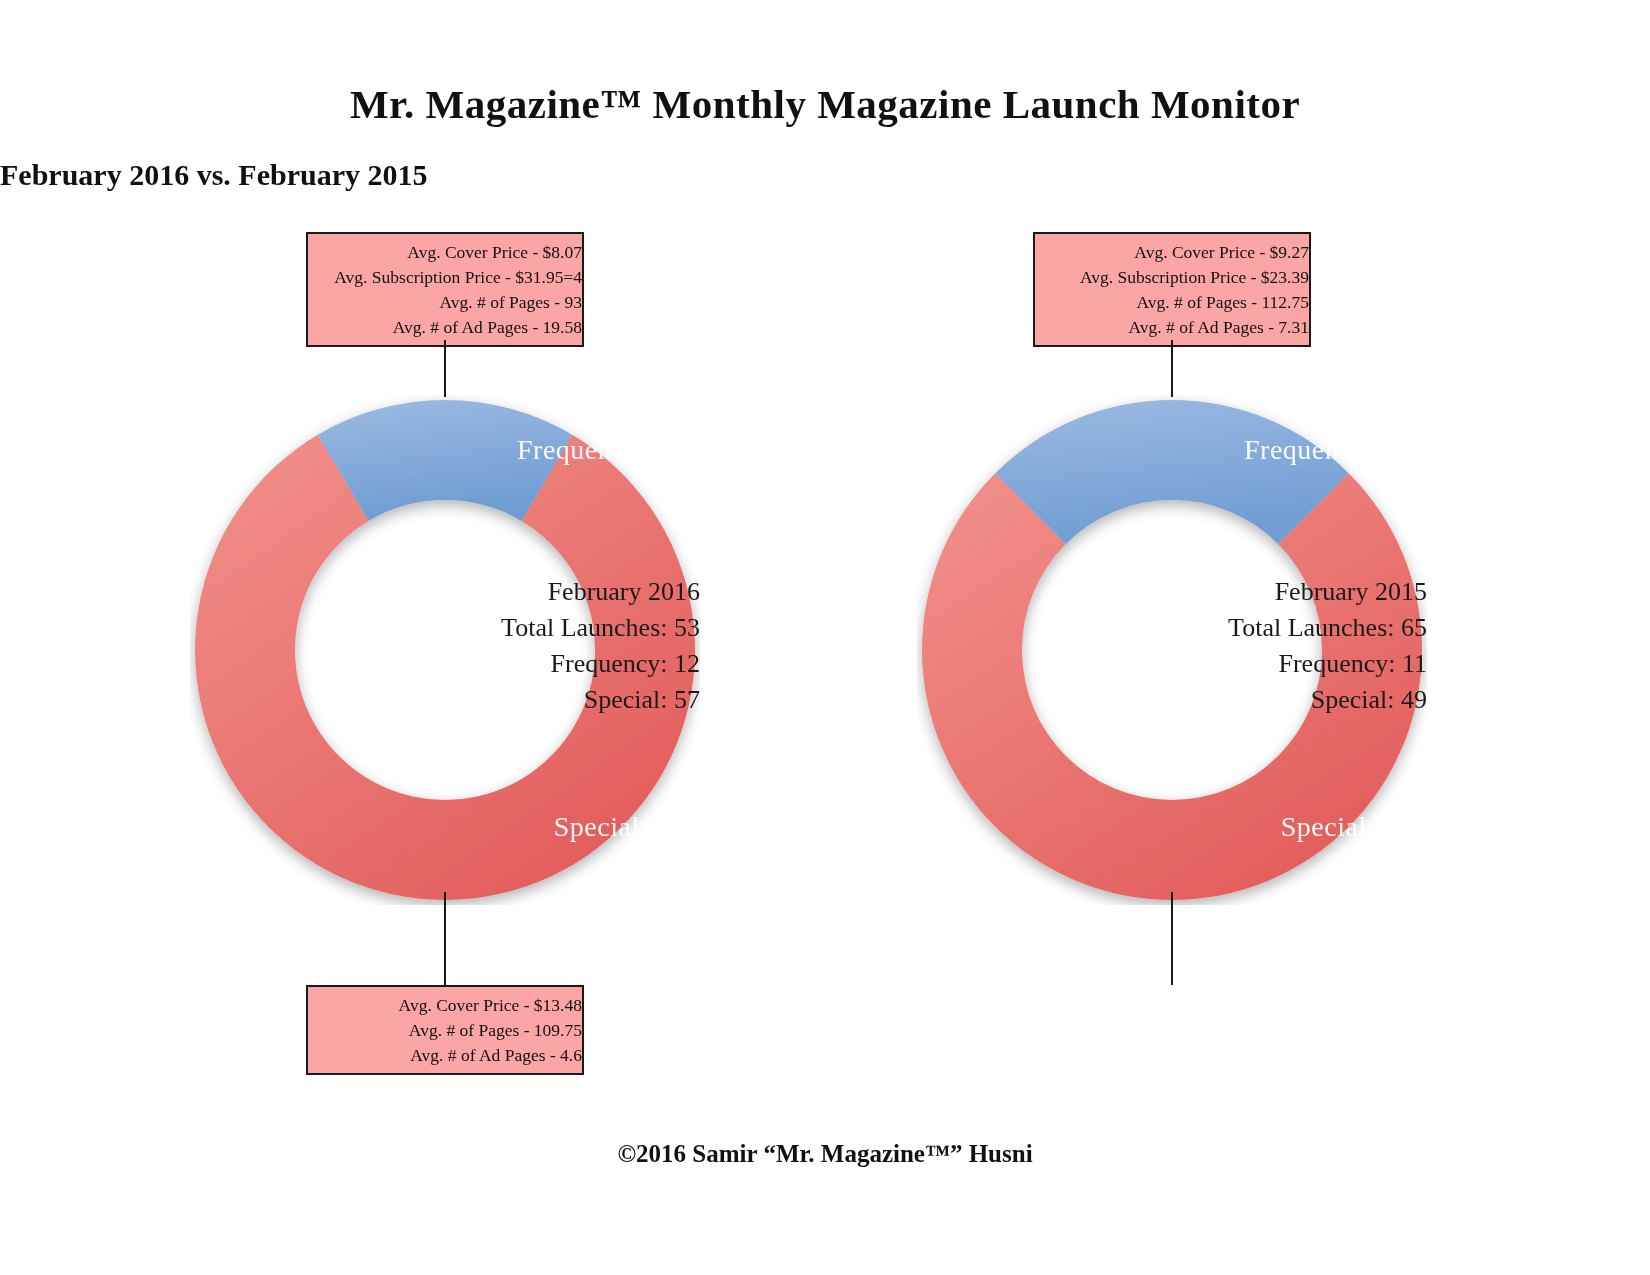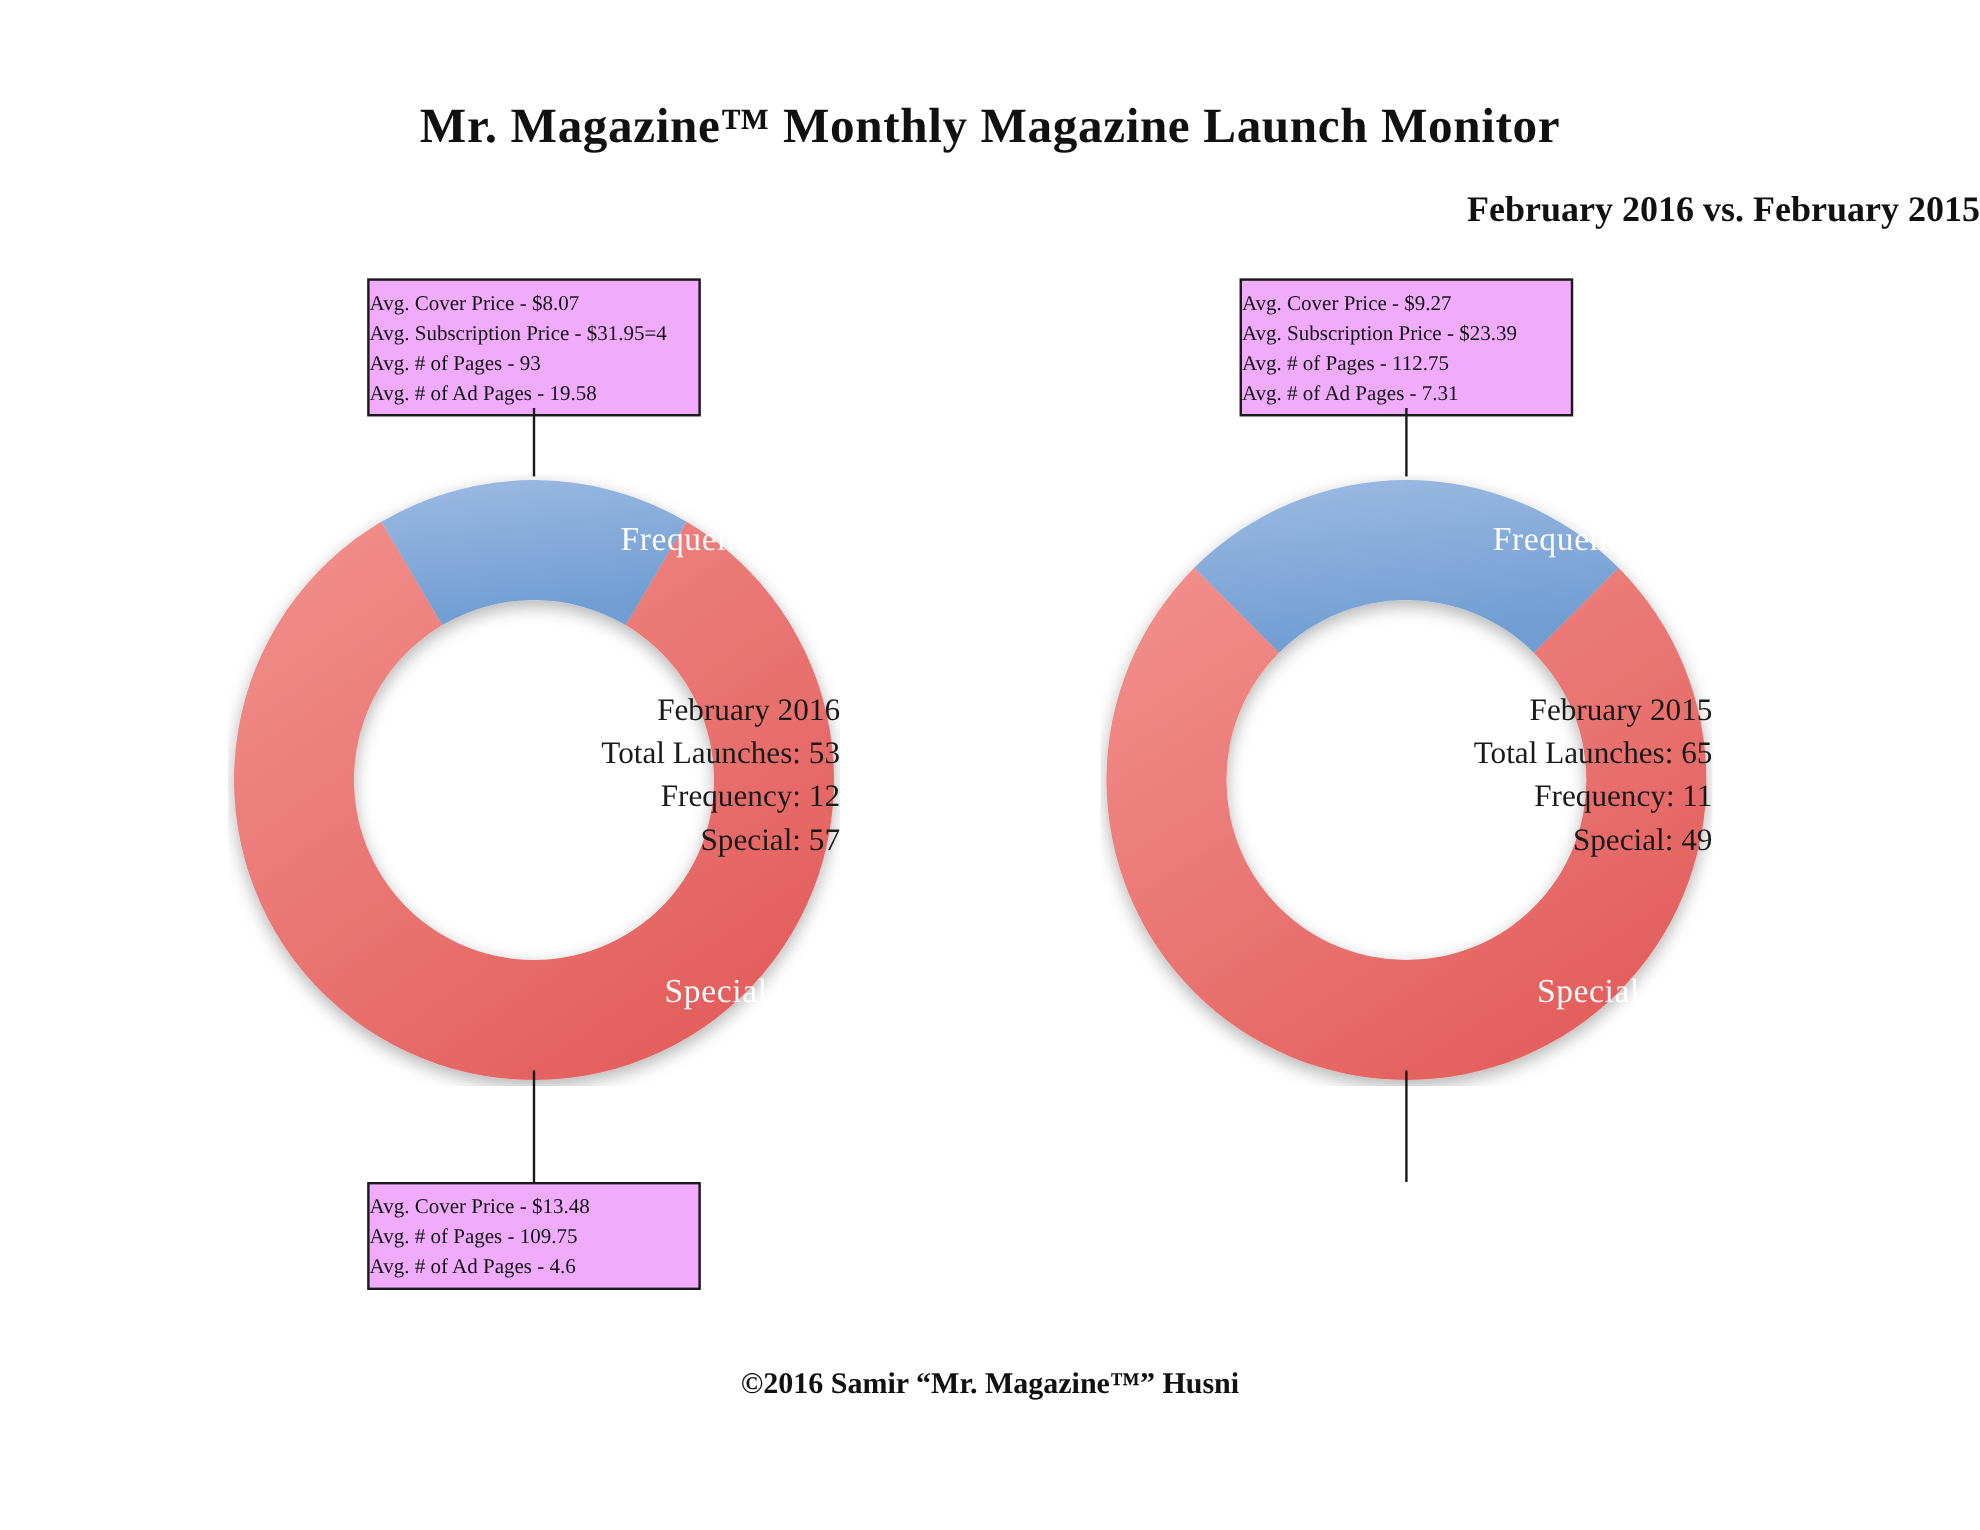--- a/index.html
+++ b/index.html
@@ -24,21 +24,21 @@
     text-align: center;
     font-size: 41px;
     font-weight: bold;
     letter-spacing: 0.5px;
   }
   .page-subtitle {
     position: absolute;
     top: 158px;
     left: 0;
     width: 100%;
-    text-align: right;
+    text-align: left;
     font-size: 30px;
     font-weight: bold;
   }
   .page-footer {
     position: absolute;
     top: 1140px;
     left: 0;
     width: 100%;
     text-align: center;
     font-size: 25px;
@@ -50,22 +50,22 @@
     width: 580px;
     height: 860px;
   }
   .col-left  { left: 155px; }
   .col-right { left: 882px; }
   .stats-box {
     position: absolute;
     width: 274px;
     left: 151px;
     border: 2px solid #1a1a1a;
-    background: #f0abfc;
-    text-align: left;
+    background: #fca5a5;
+    text-align: right;
     font-size: 17.5px;
     line-height: 25px;
     padding: 6px 0 5px 0;
   }
   .stats-box.top { top: 2px; }
   .stats-box.bottom { top: 755px; }
   .connector {
     position: absolute;
     left: 289px;
     width: 2px;

